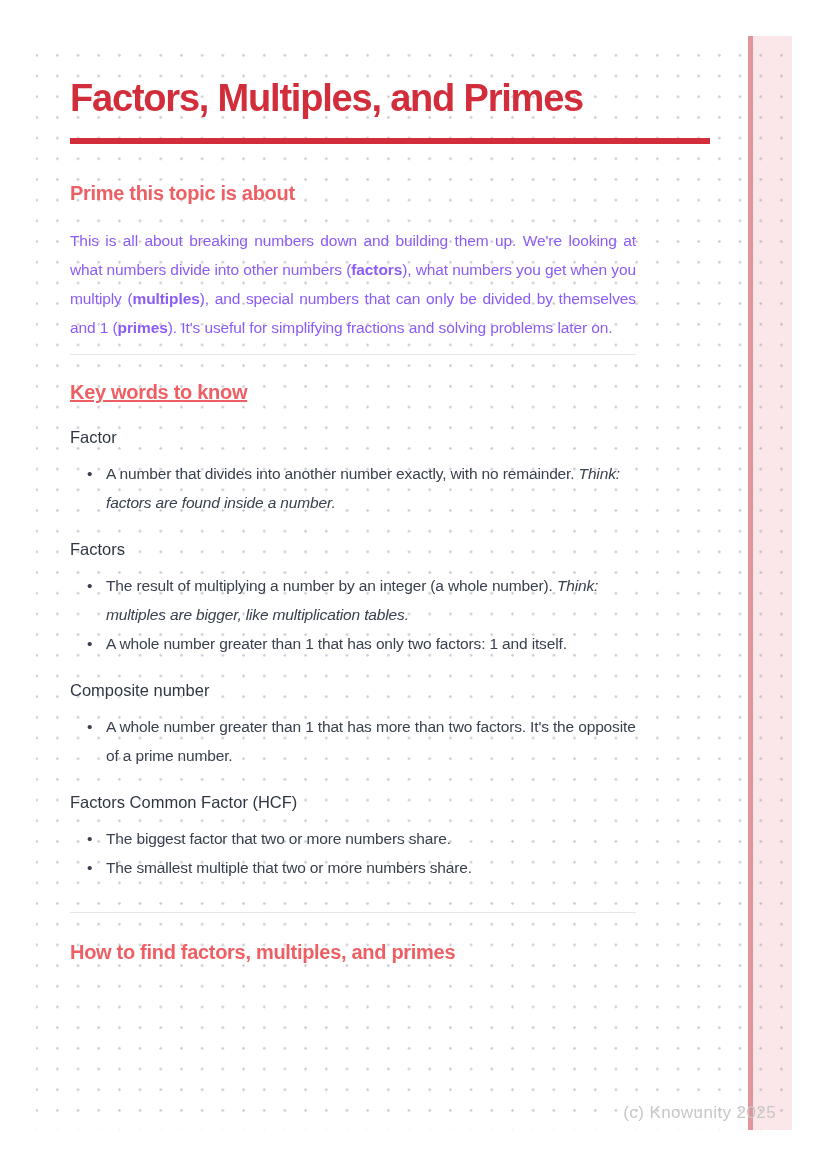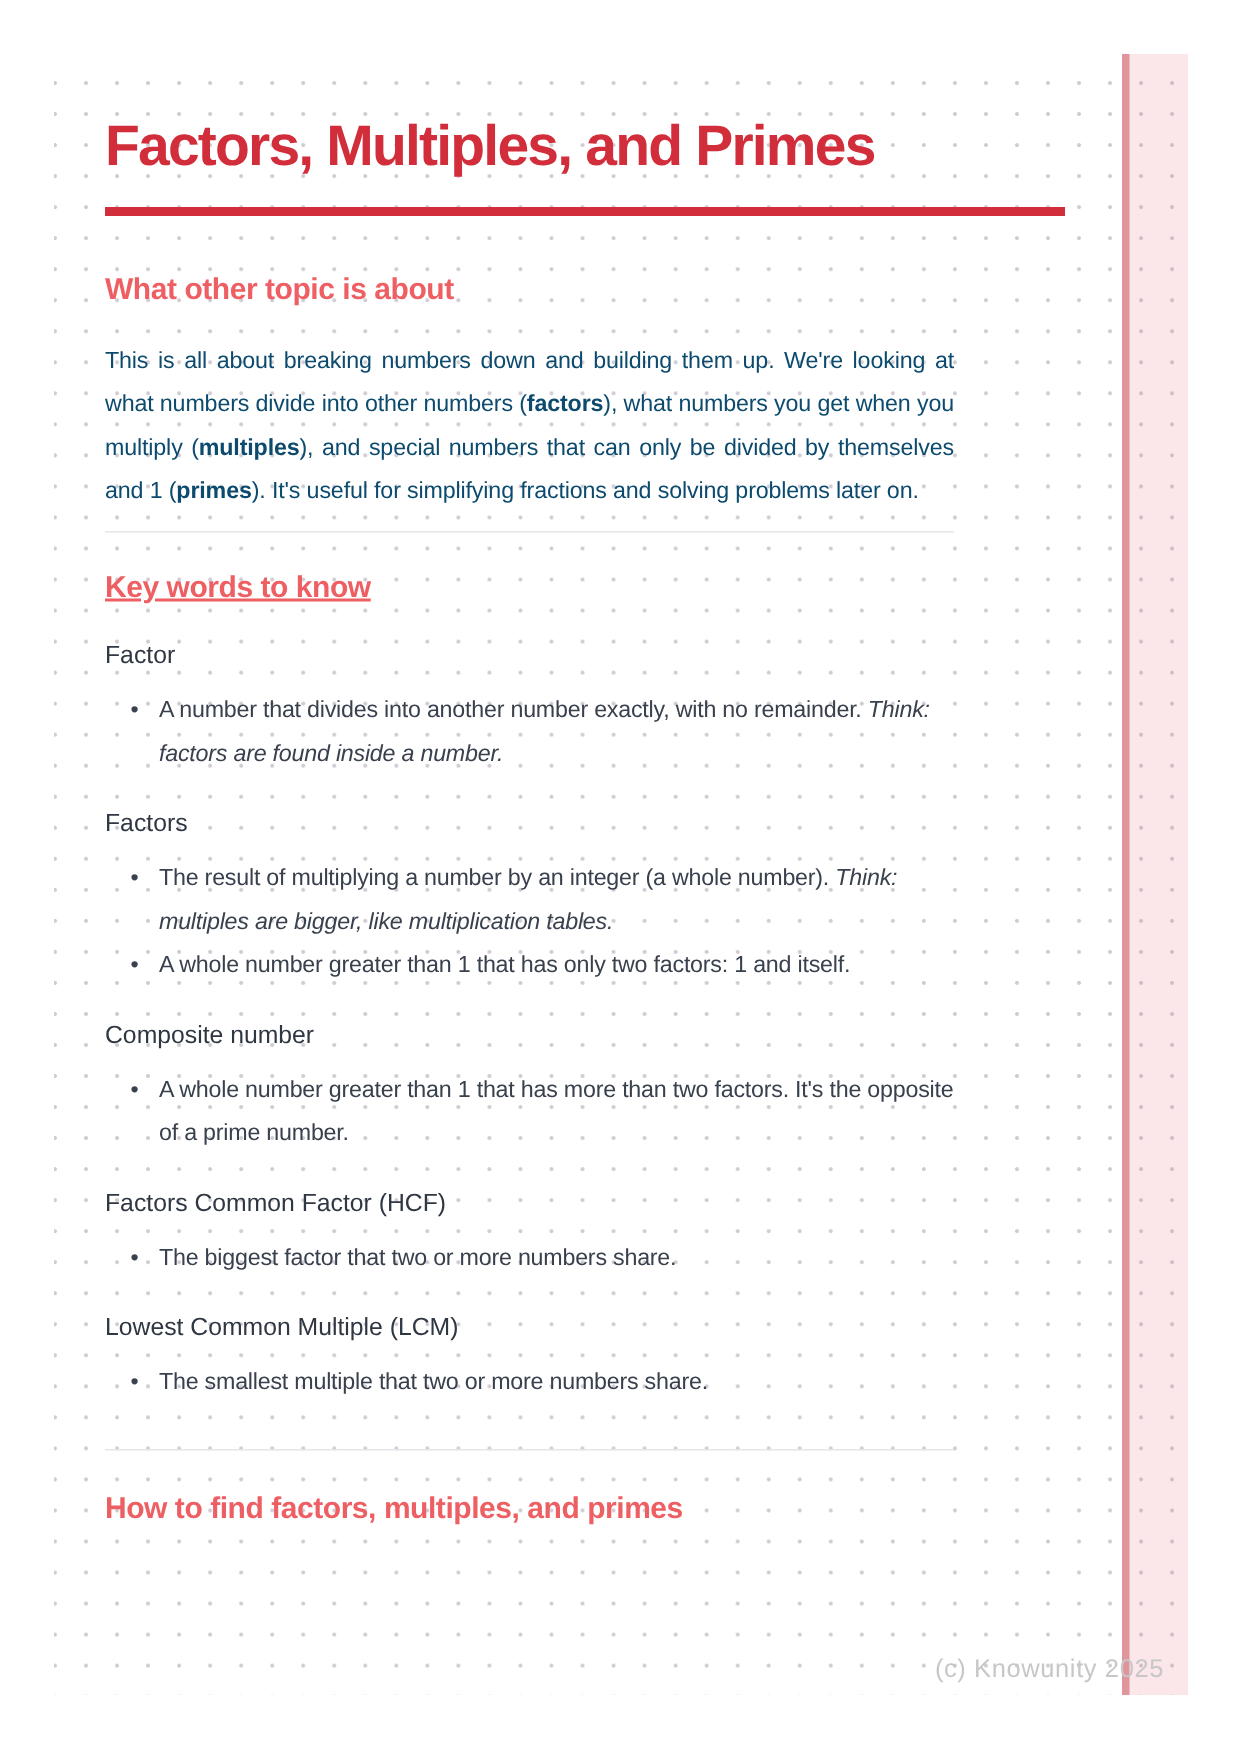--- a/index.html
+++ b/index.html
@@ -72,21 +72,21 @@
   #about-heading   { margin-top: 36px; }
   #keywords-heading{ margin-top: 24px; text-decoration: underline; }
   #howto-heading   { margin-top: 26px; }
   .intro {
     width: 566px;
     margin: 20px 0 0 0;
     font-size: 15.5px;
     line-height: 29px;
     letter-spacing: -0.1px;
     text-align: justify;
-    color: #0c4a6e;
+    color: #8b5cf6;
   }
   .intro .b { font-weight: 700; }
   .divider {
     width: 566px;
     border: none;
     border-top: 1px solid #e4e6ea;
     margin: 12px 0 0 0;
   }
   #divider-2 { margin-top: 30px; }
   .term {
@@ -136,21 +136,21 @@
 <div class="page">
 
   <div class="stripe"></div>
   <div class="dots"></div>
 
   <div class="content">
 
     <h1 class="doc-title">Factors, Multiples, and Primes</h1>
     <div class="title-rule"></div>
 
-    <h2 class="section-heading" id="about-heading">What other topic is about</h2>
+    <h2 class="section-heading" id="about-heading">Prime this topic is about</h2>
 
     <p class="intro"><span>This is all about breaking numbers down and building them up. We're looking at what numbers divide into other numbers (</span><span class="b">factors</span><span>), what numbers you get when you multiply (</span><span class="b">multiples</span><span>), and special numbers that can only be divided by themselves and 1 (</span><span class="b">primes</span><span>). It's useful for simplifying fractions and solving problems later on.</span></p>
 
     <hr class="divider" id="divider-1">
 
     <h2 class="section-heading" id="keywords-heading">Key words to know</h2>
 
     <h3 class="term">Factor</h3>
     <ul class="def-list">
       <li><span class="bullet-dot">•</span><span>A number that divides into another number exactly, with no remainder.</span>
@@ -170,21 +170,20 @@
     <h3 class="term">Composite number</h3>
     <ul class="def-list">
       <li><span class="bullet-dot">•</span><span>A whole number greater than 1 that has more than two factors. It's the opposite of a prime number.</span></li>
     </ul>
 
     <h3 class="term">Factors Common Factor (HCF)</h3>
     <ul class="def-list">
       <li><span class="bullet-dot">•</span><span>The biggest factor that two or more numbers share.</span></li>
     </ul>
 
-    <h3 class="term">Lowest Common Multiple (LCM)</h3>
     <ul class="def-list">
       <li><span class="bullet-dot">•</span><span>The smallest multiple that two or more numbers share.</span></li>
     </ul>
 
     <hr class="divider" id="divider-2">
 
     <h2 class="section-heading" id="howto-heading">How to find factors, multiples, and primes</h2>
 
   </div>
 

